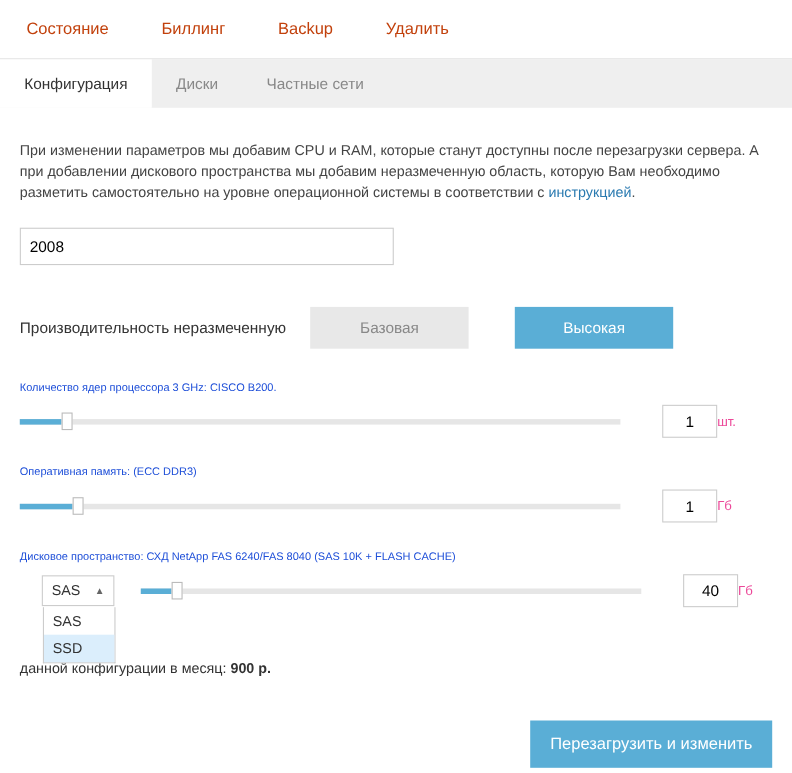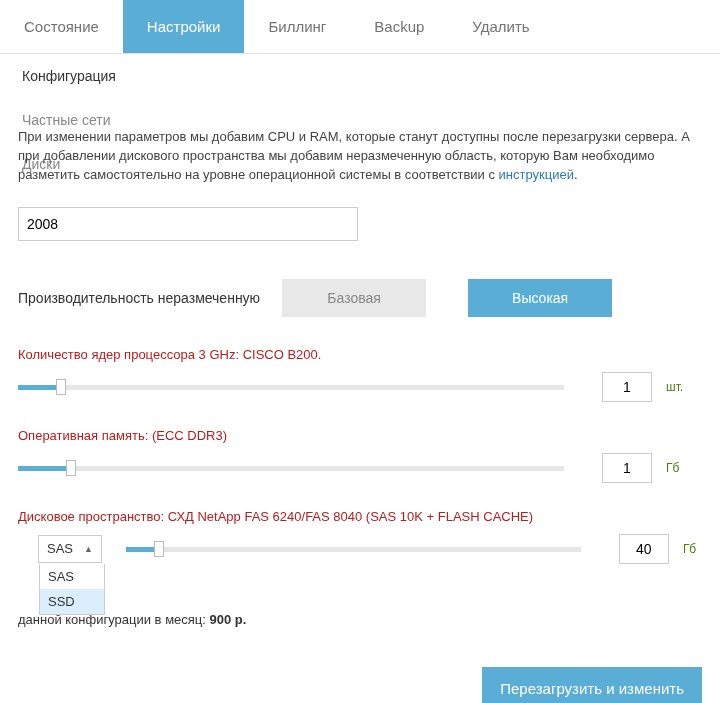--- a/index.html
+++ b/index.html
@@ -12,31 +12,30 @@
     width: 720px;
   }
   .tabs-main {
     display: flex;
     border-bottom: 1px solid #e0e0e0;
   }
   .tab-main {
     padding: 18px 24px;
     cursor: pointer;
     font-size: 15px;
-    color: #737373;
+    color: #c2410c;
   }
   .tab-main.active {
     background: #5aaed6;
     color: #fff;
   }
   .tabs-sub {
     display: flex;
     background: #efefef;
     height: 44px;
-    flex-direction: column;
   }
   .tab-sub {
     padding: 14px 22px;
     color: #888;
     cursor: pointer;
     font-size: 14px;
   }
   .tab-sub.active {
     background: #fff;
     color: #333;
@@ -81,22 +80,22 @@
     background: #e8e8e8;
     color: #888;
   }
   .perf-btn.high {
     background: #5aaed6;
     color: #fff;
     margin-left: 20px;
   }
   .param-block { margin-bottom: 26px; position: relative; }
   .param-label {
-    font-size: 13px;
-    color: #b91c1c;
+    font-size: 10px;
+    color: #1d4ed8;
     margin-bottom: 10px;
   }
   .slider-row {
     display: flex;
     align-items: center;
   }
   .slider {
     position: relative;
     flex: 0 0 546px;
     height: 12px;
@@ -127,22 +126,21 @@
   .val-box {
     width: 50px;
     height: 30px;
     border: 1px solid #ccc;
     text-align: center;
     font-size: 14px;
     margin-left: 38px;
   }
   .unit {
     font-size: 12px;
-    color: #4d7c0f;
-    margin-left: 14px;
+    color: #ec4899;
     width: 20px;
   }
   .disk-row {
     display: flex;
     align-items: center;
     position: relative;
     padding-left: 20px;
   }
   .disk-select {
     position: relative;
@@ -199,30 +197,29 @@
     padding: 13px 18px;
     font-size: 15px;
     cursor: pointer;
   }
 </style>
 </head>
 <body>
 
 <div class="tabs-main">
   <div class="tab-main">Состояние</div>
-  <div class="tab-main active">Настройки</div>
   <div class="tab-main">Биллинг</div>
   <div class="tab-main">Backup</div>
   <div class="tab-main">Удалить</div>
 </div>
 
 <div class="tabs-sub">
   <div class="tab-sub active">Конфигурация</div>
+  <div class="tab-sub">Диски</div>
   <div class="tab-sub">Частные сети</div>
-  <div class="tab-sub">Диски</div>
 </div>
 
 <div class="content">
 
 
   <p class="desc">
     <span>При изменении параметров мы добавим CPU и RAM, которые станут доступны после перезагрузки сервера. А при добавлении дискового пространства мы добавим неразмеченную область, которую Вам необходимо разметить самостоятельно на уровне операционной системы в соответствии с </span><a href="#" class="link">инструкцией</a><span>.</span>
   </p>
 
   <input type="text" class="name-input" value="2008" style="">

